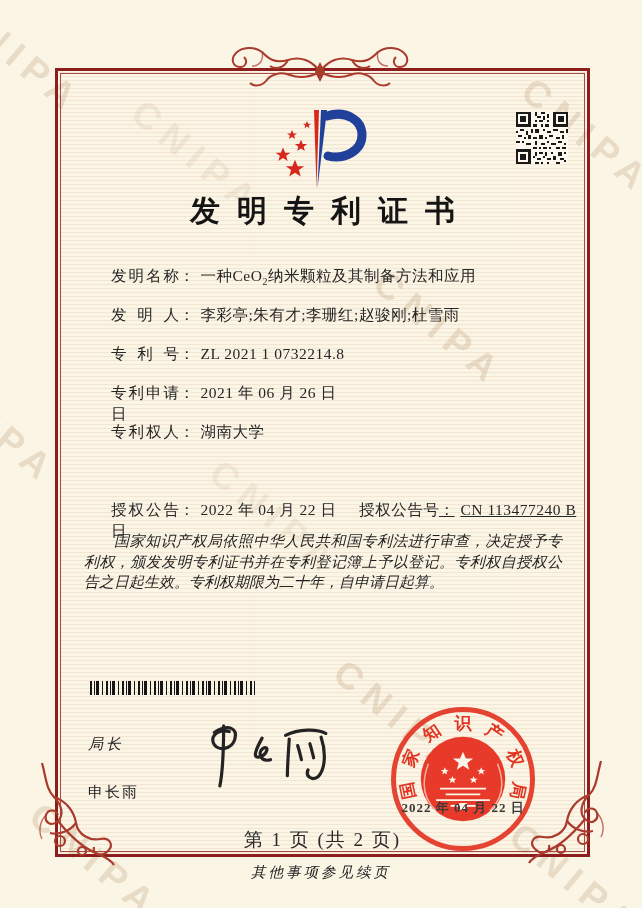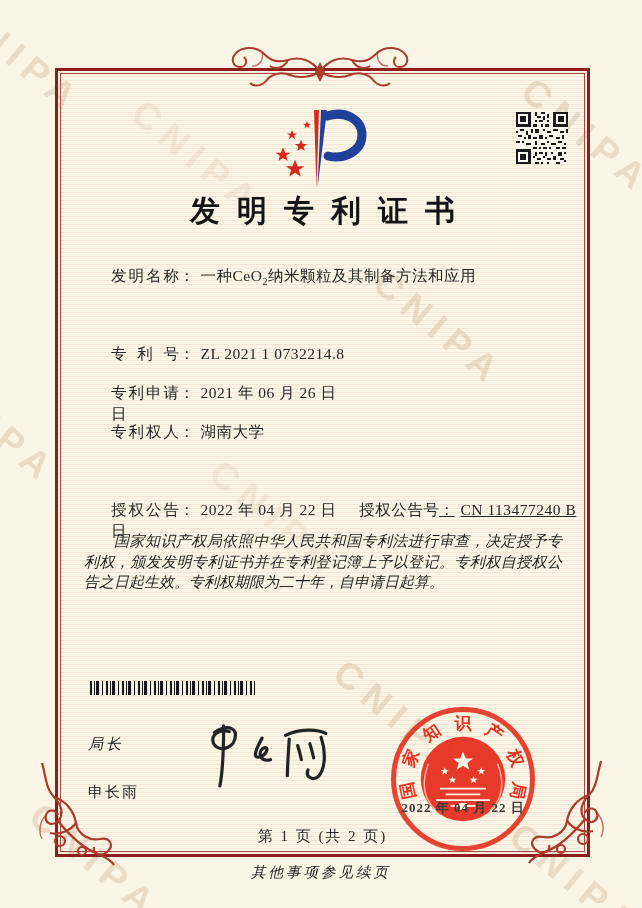--- a/index.html
+++ b/index.html
@@ -62,21 +62,21 @@
   .seal{left:391px;top:707px;width:144px;height:144px;z-index:5;}
   .seal-ring{position:absolute;inset:0;border:5px solid #e23422;border-radius:50%;
              box-sizing:border-box;opacity:.92;}
   .seal-char{position:absolute;left:50%;top:50%;font-size:17px;font-weight:bold;color:#e23422;
              transform:translate(-50%,-50%) rotate(var(--a)) translateY(-56px);}
   .seal-emblem{position:absolute;left:50%;top:50%;transform:translate(-50%,-50%);opacity:.95;}
   .seal-date{position:absolute;left:-6px;top:92px;width:156px;text-align:center;font-size:13px;
              font-weight:600;color:#3a3a3a;letter-spacing:1px;z-index:6;}
 
   
-  .pageinfo{left:55px;top:827px;width:535px;text-align:center;font-size:15px;color:#2a2a2a;letter-spacing:2px;}
+  .pageinfo{left:55px;top:827px;width:535px;text-align:center;font-size:19px;color:#2a2a2a;letter-spacing:2px;}
   .footnote{left:0;top:863px;width:642px;text-align:center;font-size:14.5px;font-style:italic;
             color:#222;letter-spacing:3px;}
 </style>
 </head>
 <body>
 
 <div class="page">
 
   <span class="wm" style="left:-30px;top:-10px">CNIPA</span>
   <span class="wm" style="left:150px;top:92px;opacity:.55">CNIPA</span>
@@ -224,20 +224,23 @@
           <rect x="19" y="24" width="2" height="1"></rect>
           <rect x="23" y="23" width="1" height="1"></rect>
       </g>
     </svg>
 
     <div class="abs doc-title">发明专利证书</div>
 
     <div class="frow" style="top:266px">
       <span class="flabel">发明名称</span><span class="fcolon">：</span><span class="fvalue"><span>一种CeO</span><span class="fsub">2</span><span>纳米颗粒及其制备方法和应用</span></span>
     </div>
+    <div class="frow" style="top:305px">
+      <span class="flabel">发明人</span><span class="fcolon">：</span><span class="fvalue">李彩亭;朱有才;李珊红;赵骏刚;杜雪雨</span>
+    </div>
     <div class="frow" style="top:344px">
       <span class="flabel">专利号</span><span class="fcolon">：</span><span class="fvalue">ZL 2021 1 0732214.8</span>
     </div>
     <div class="frow" style="top:383px">
       <span class="flabel">专利申请日</span><span class="fcolon">：</span><span class="fvalue">2021 年 06 月 26 日</span>
     </div>
     <div class="frow" style="top:422px">
       <span class="flabel">专利权人</span><span class="fcolon">：</span><span class="fvalue">湖南大学</span>
     </div>
     <div class="frow" style="top:500px">

